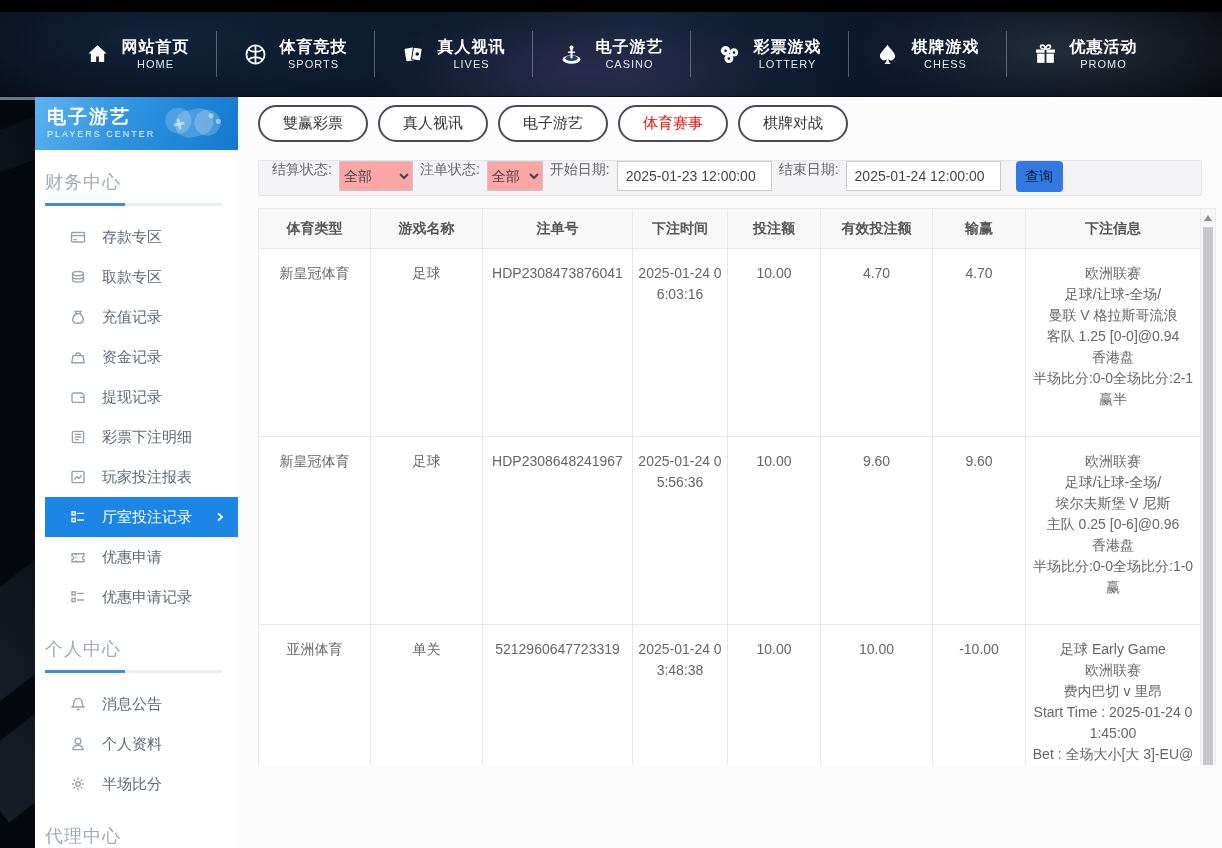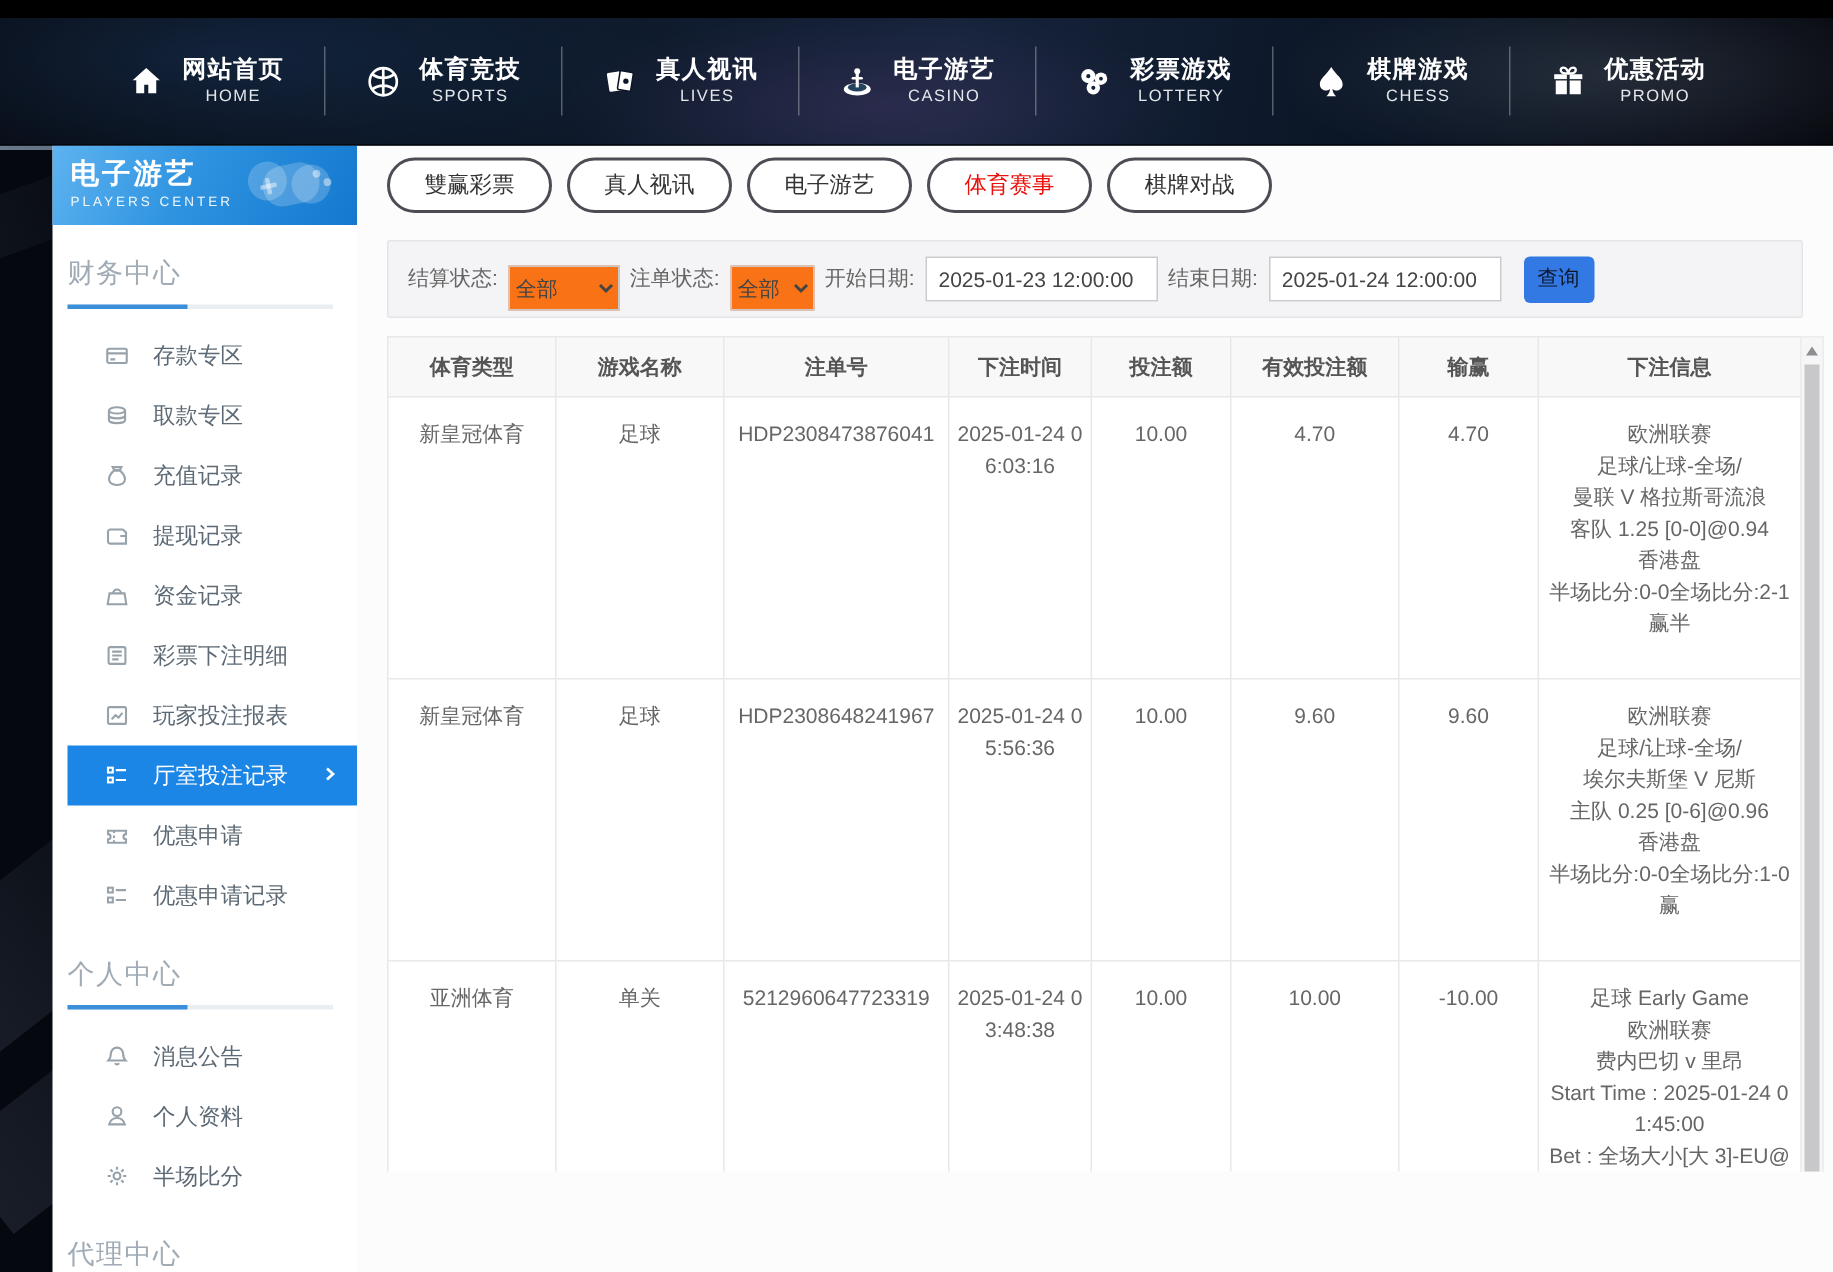--- a/index.html
+++ b/index.html
@@ -57,25 +57,25 @@
   
   .main { position:absolute; left:238px; top:97px; width:984px; height:751px; background:#fcfcfd; z-index:3; }
   .tabs { display:flex; gap:10px; margin:8px 0 0 20px; }
   .tab {
     height:37px; padding:0 23px; border:2px solid #4c4c54; border-radius:19px;
     background:#fff; font-size:15px; color:#333; cursor:pointer;
     display:flex; align-items:center; font-family:inherit;
   }
   .tab.active { color:var(--tabRed,#e8120c); }
   .filter-bar {
-    margin:18px 20px 0 20px; height:52px; background:#f4f4f6; border:1px solid #e5e5e8;
-    border-radius:2px; display:flex; align-items:center; padding:0 13px; gap:7px;
+    margin:18px 20px 0 20px; height:36px; background:#f4f4f6; border:1px solid #e5e5e8;
+    border-radius:2px; display:flex; align-items:flex-start; padding:0 13px; gap:7px;
   }
   .f-label { font-size:14px; color:#666; }
-  .f-select { height:30px; border:1px solid #c9c9ce; background:#f97316; font-size:14px; color:#444; font-family:inherit;margin-top:12px; }
+  .f-select { height:30px; border:1px solid #c9c9ce; background:#fca5a5; font-size:14px; color:#444; font-family:inherit; }
   .f-select.w1 { width:74px; } .f-select.w2 { width:56px; }
   .f-input { height:30px; width:155px; border:1px solid #c9c9ce; background:#fff; font-size:14px; color:#444; padding:0 8px; font-family:inherit; }
   .f-btn {
     height:31px; width:47px; margin-left:8px; background:var(--btnBlue,#3279e3); color:#0f172a;
     border:none; border-radius:4px; font-size:14px; cursor:pointer; font-family:inherit;
   }
   
   .table-wrap { position:relative; margin:12px 16px 0 20px; width:958px; height:557px; overflow:hidden; }
   table { border-collapse:collapse; width:942px; table-layout:fixed; background:#fff; }
   th, td { border:1px solid #e8e8ea; text-align:center; }
@@ -260,34 +260,34 @@
             <svg viewBox="0 0 16 16" width="16" height="16" fill="none" stroke="#97a2ab" stroke-width="1.4">
               <path d="M6.2 4.6 5.1 2.4h5.8L9.8 4.6z"></path>
               <path d="M6.2 4.6h3.6c2.3 1.9 3.5 3.9 3.5 5.9 0 2.2-2 3.8-5.3 3.8s-5.3-1.6-5.3-3.8c0-2 1.2-4 3.5-5.9z"></path>
             </svg>
           </span>
           <span>充值记录</span>
         </div>
         <div class="side-item">
           <span class="s-icon">
             <svg viewBox="0 0 16 16" width="16" height="16" fill="none" stroke="#97a2ab" stroke-width="1.4">
+              <path d="M3 6.6h10l1.2 7.2H1.8z"></path>
+              <path d="M5.4 6.6a2.6 2.6 0 0 1 5.2 0"></path>
+            </svg>
+          </span>
+          <span>资金记录</span>
+        </div>
+        <div class="side-item">
+          <span class="s-icon">
+            <svg viewBox="0 0 16 16" width="16" height="16" fill="none" stroke="#97a2ab" stroke-width="1.4">
               <path d="M2 5.6a1.6 1.6 0 0 1 1.6-1.6h8.2l2.2 2v7.4H3.6A1.6 1.6 0 0 1 2 11.8z"></path>
               <path d="M10.2 8.3h3.8"></path>
             </svg>
           </span>
           <span>提现记录</span>
-        </div>
-        <div class="side-item">
-          <span class="s-icon">
-            <svg viewBox="0 0 16 16" width="16" height="16" fill="none" stroke="#97a2ab" stroke-width="1.4">
-              <path d="M3 6.6h10l1.2 7.2H1.8z"></path>
-              <path d="M5.4 6.6a2.6 2.6 0 0 1 5.2 0"></path>
-            </svg>
-          </span>
-          <span>资金记录</span>
         </div>
         <div class="side-item">
           <span class="s-icon">
             <svg viewBox="0 0 16 16" width="16" height="16" fill="none" stroke="#97a2ab" stroke-width="1.4">
               <rect x="2.4" y="2.4" width="11.2" height="11.2" rx="1"></rect>
               <path d="M4.8 5.4h6.4M4.8 8h6.4M4.8 10.6h4.2"></path>
             </svg>
           </span>
           <span>彩票下注明细</span>
         </div>

